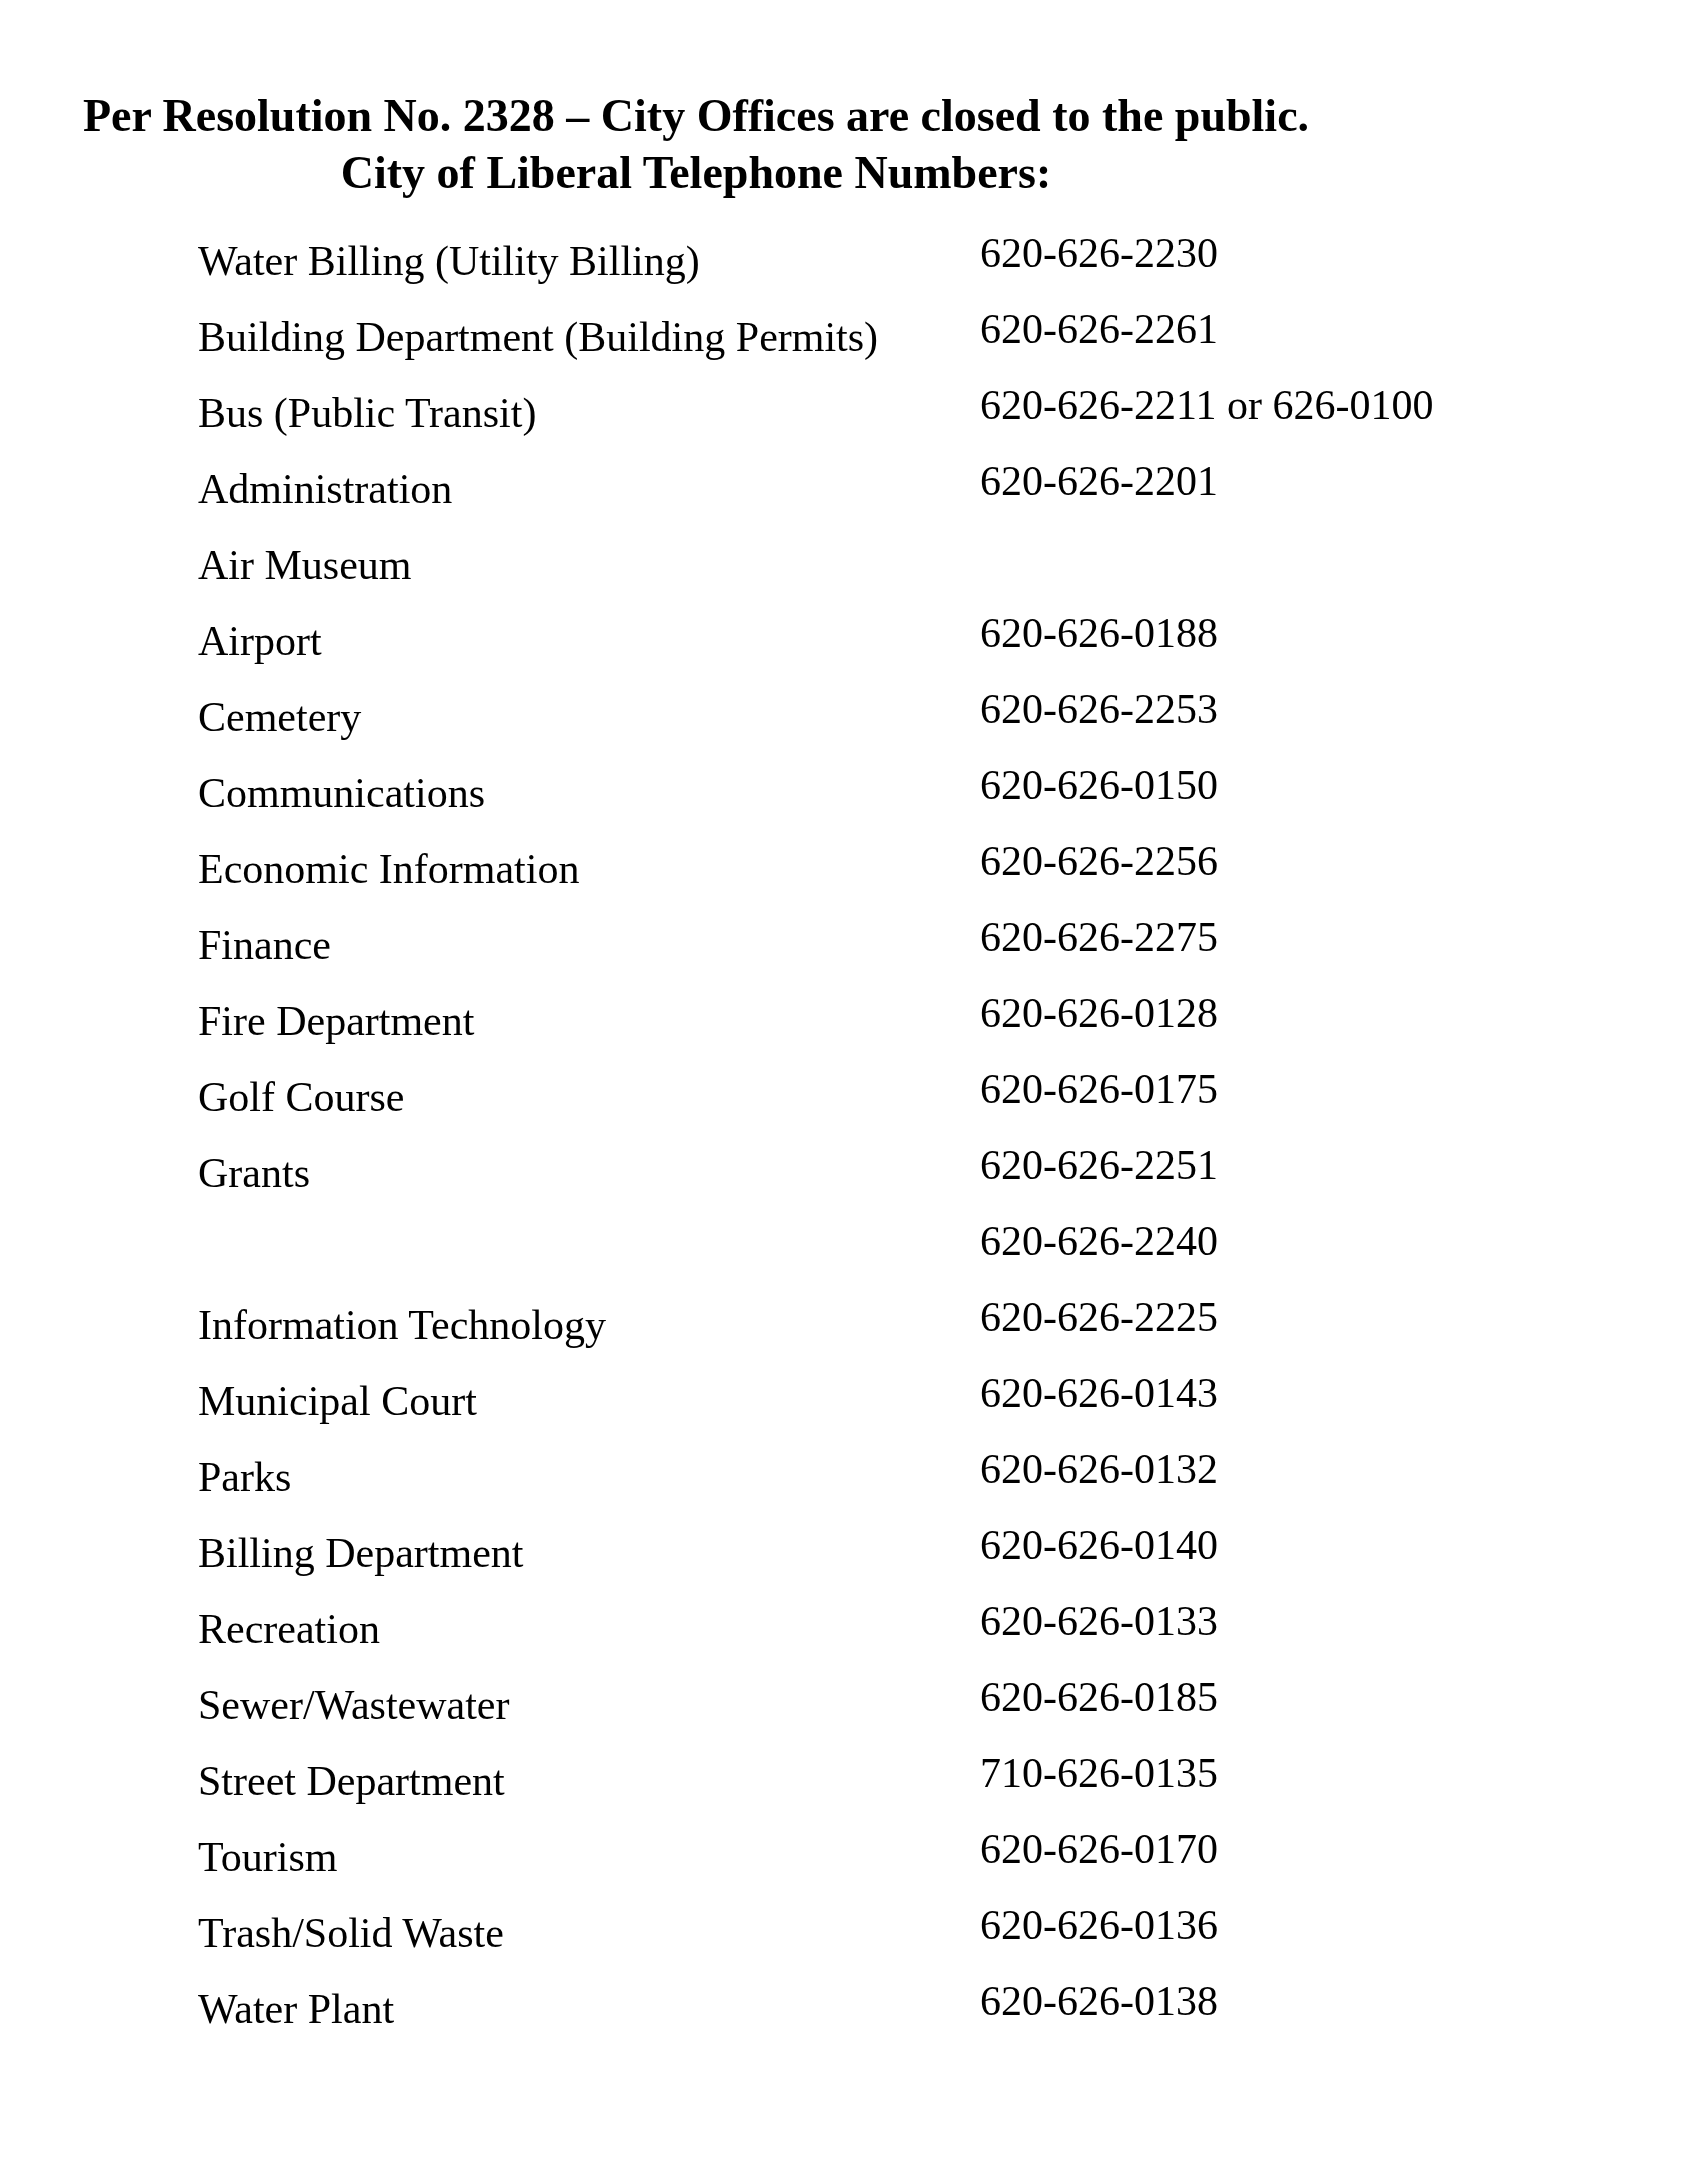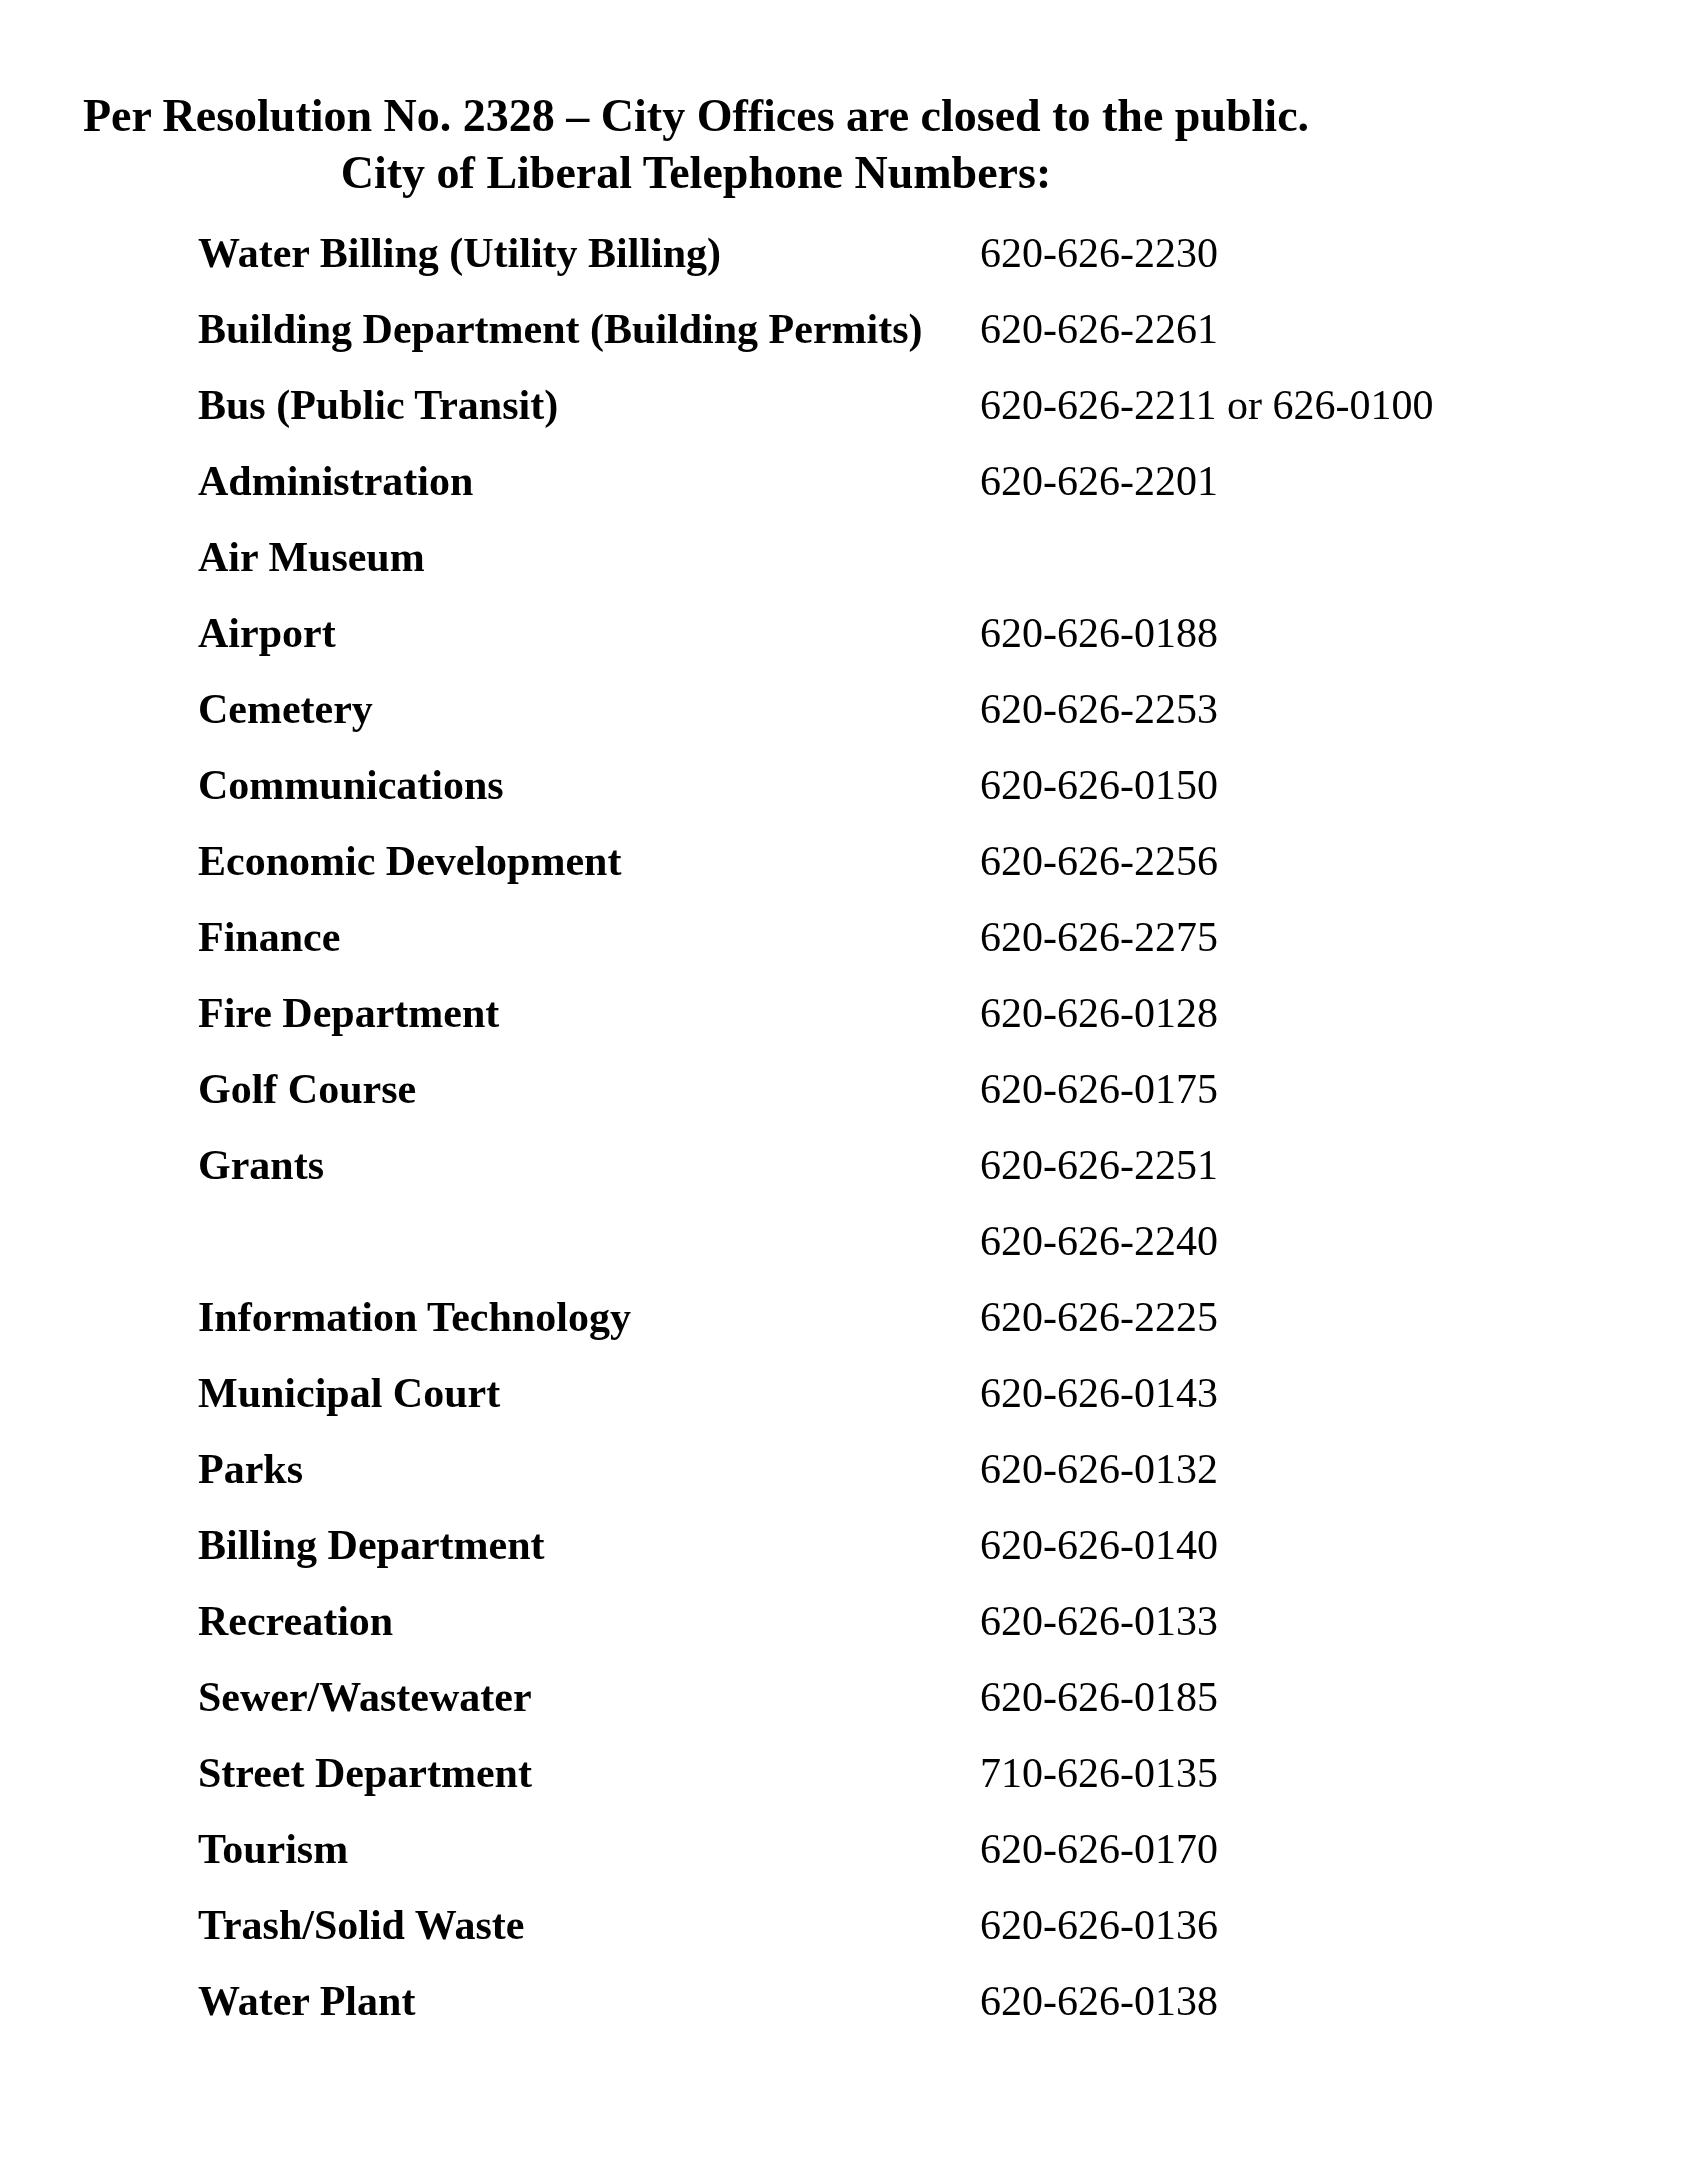--- a/index.html
+++ b/index.html
@@ -37,22 +37,21 @@
   .row {
     position: relative;
     height: 76px;
     font-size: 42px;
     line-height: 76px;
     white-space: nowrap;
   }
   .dept {
     position: absolute;
     left: 198px;
-    top: 0;
-    font-weight: bold;
+    top: 8px;
   }
   .phone {
     position: absolute;
     left: 980px;
     top: 0;
   }
 </style>
 </head>
 <body>
 
@@ -88,21 +87,21 @@
       </div>
       <div class="row">
         <span class="dept">Cemetery</span>
         <span class="phone">620-626-2253</span>
       </div>
       <div class="row">
         <span class="dept">Communications</span>
         <span class="phone">620-626-0150</span>
       </div>
       <div class="row">
-        <span class="dept">Economic Development</span>
+        <span class="dept">Economic Information</span>
         <span class="phone">620-626-2256</span>
       </div>
       <div class="row">
         <span class="dept">Finance</span>
         <span class="phone">620-626-2275</span>
       </div>
       <div class="row">
         <span class="dept">Fire Department</span>
         <span class="phone">620-626-0128</span>
       </div>

